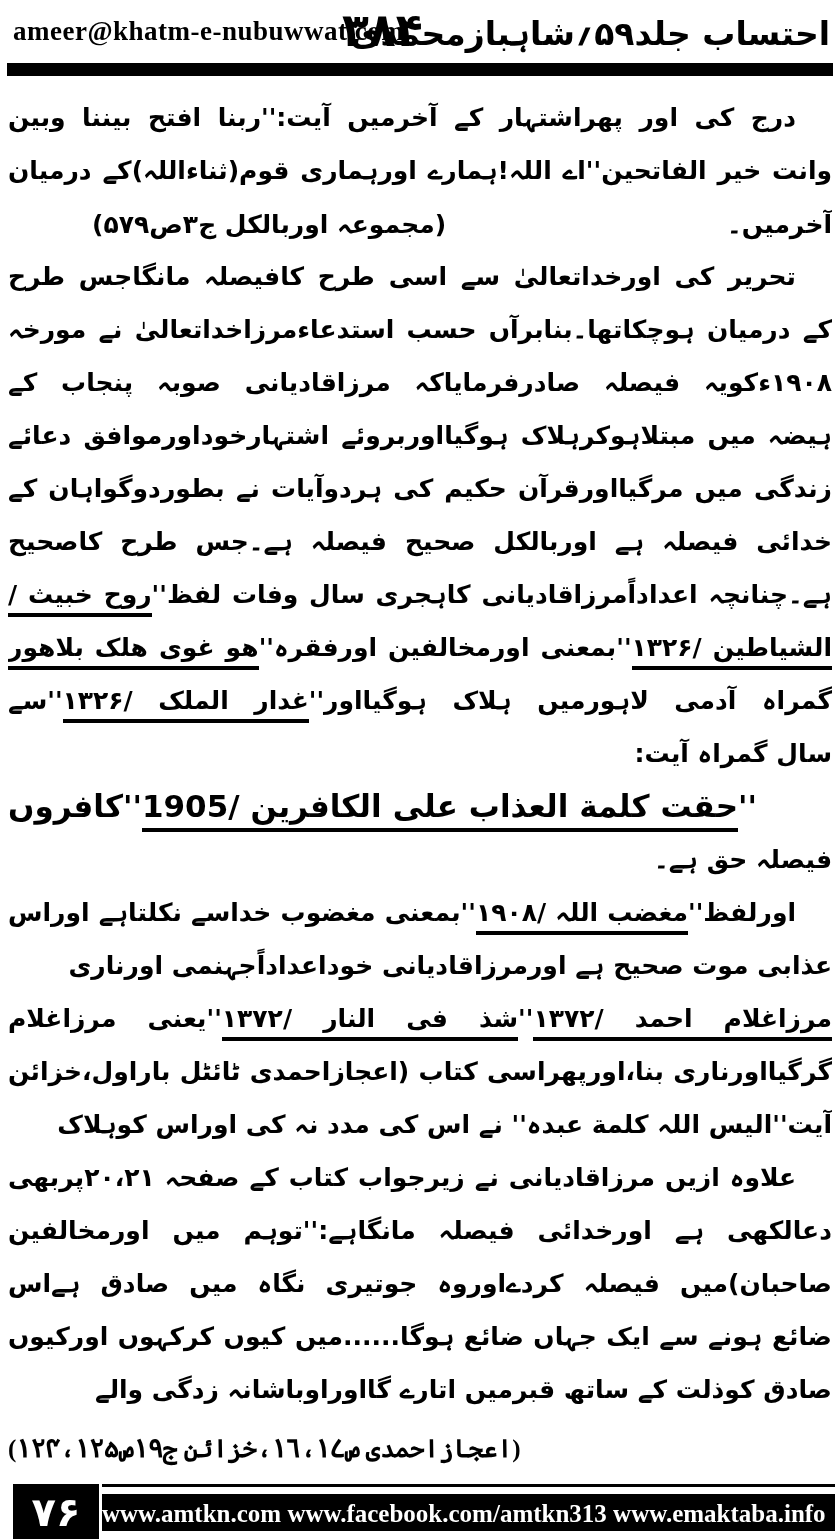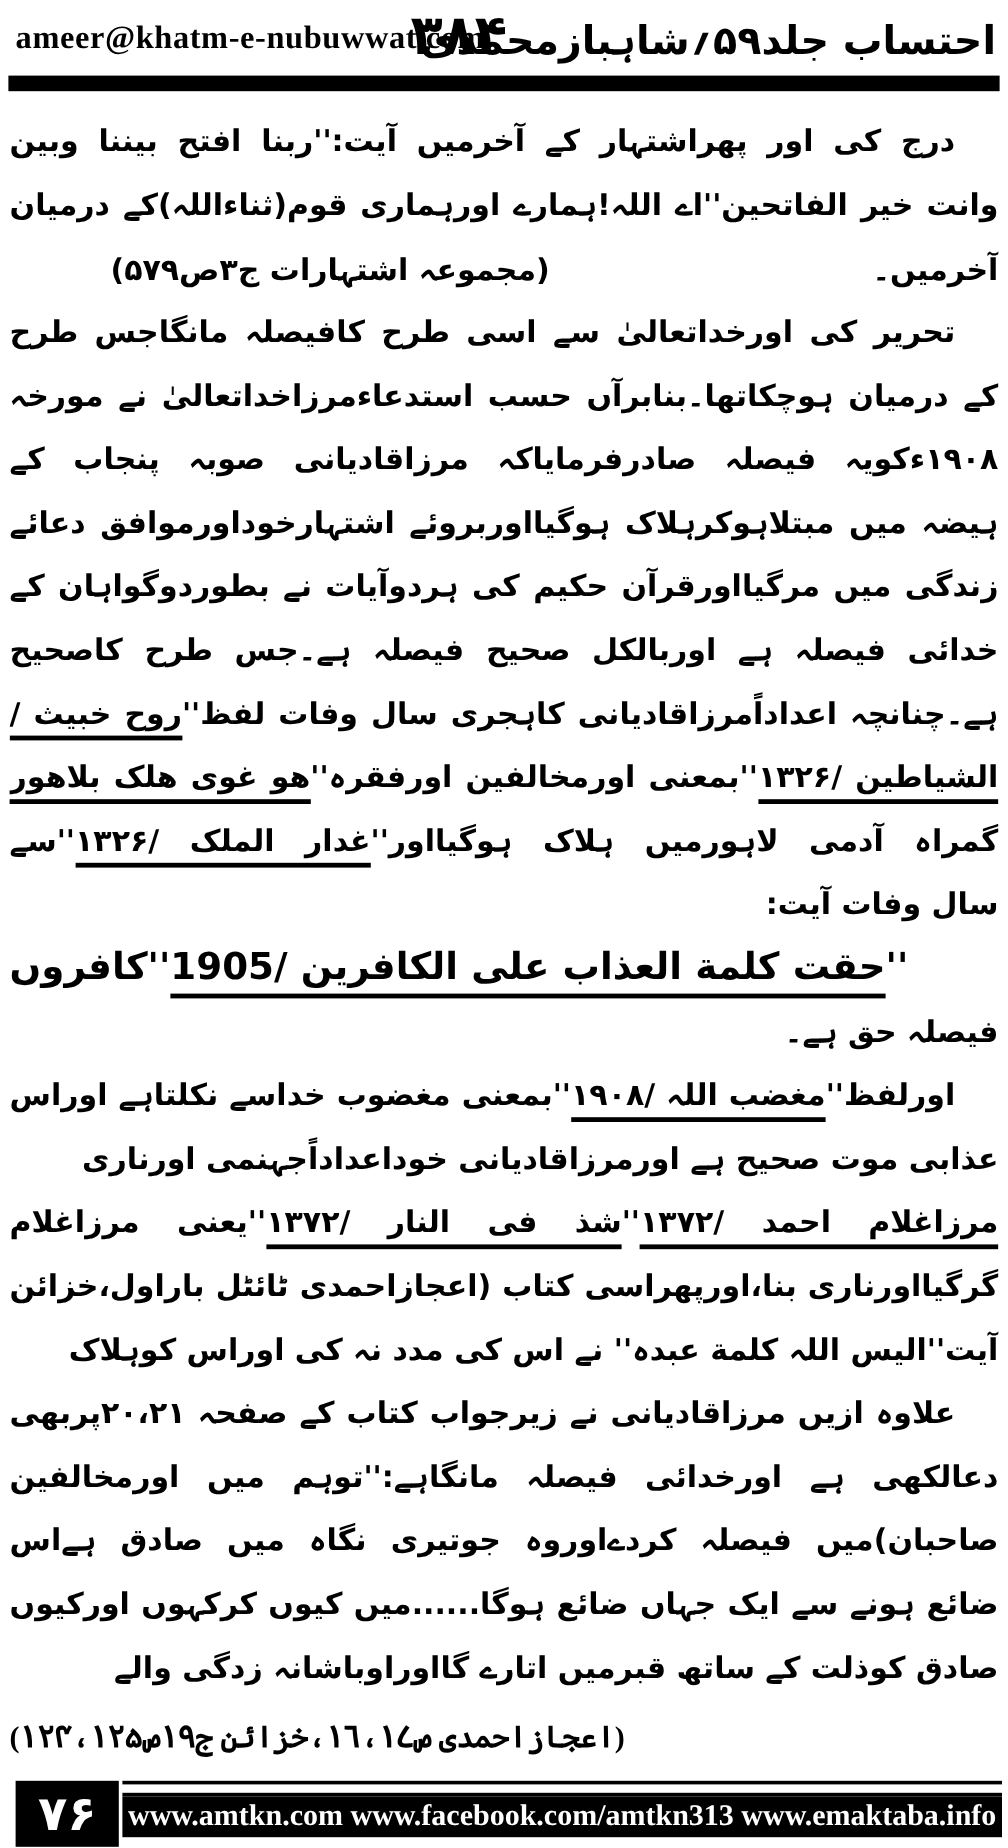--- a/index.html
+++ b/index.html
@@ -49,21 +49,21 @@
   .badge{
     width:86px;height:55px;background:#000;color:#fff;
     display:flex;align-items:center;justify-content:center;
     font-size:40px;font-weight:bold;direction:rtl;
   }
   .fright{flex:1;margin-left:3px;display:flex;flex-direction:column;}
   .dlines{height:13px;display:flex;flex-direction:column;justify-content:space-between;}
   .dline{height:3px;background:#000;}
   .urlbar{
     height:34px;background:#000;color:#fff;
-    text-align:center;line-height:34px;
+    line-height:34px;
     font-family:"Liberation Serif",serif;font-weight:bold;font-size:25px;
     white-space:nowrap;
   }
 </style>
 </head>
 <body>
 
 <div class="page">
 
   <div class="header">
@@ -72,32 +72,32 @@
     <span class="title">احتساب جلد۵۹؍شاہبازمحمدی</span>
   </div>
 
   <div class="rule"></div>
 
   <div class="bodytext">
       <div class="line j" style="padding-right: 36px;"><span class="seg">درج کی اور پھراشتہار کے آخرمیں آیت:''</span><span class="seg ar">ربنا افتح بیننا وبین قومنا بالحق</span></div>
       <div class="line j"><span class="seg ar">وانت خیر الفاتحین</span><span class="seg">''اے اللہ!ہمارے اورہماری قوم(ثناءاللہ)کے درمیان سچافیصلہ دینے</span></div>
       <div class="line split">
         <span class="seg">آخرمیں۔</span>
-        <span class="seg refseg">(مجموعہ اشتہارات ج۳ص۵۷۹)</span>
+        <span class="seg refseg">(مجموعہ اوربالکل ج۳ص۵۷۹)</span>
       </div>
       <div class="line j" style="padding-right: 36px;"><span class="seg">تحریر کی اورخداتعالیٰ سے اسی طرح کافیصلہ مانگاجس طرح کافیصلہ نوح اورقوم نوح</span></div>
       <div class="line j"><span class="seg">کے درمیان ہوچکاتھا۔بنابرآں حسب استدعاءمرزاخداتعالیٰ نے مورخہ ۱۳۲۶اھ مطابق ۲۶مئی</span></div>
       <div class="line j"><span class="seg">۱۹۰۸ءکویہ فیصلہ صادرفرمایاکہ مرزاقادیانی صوبہ پنجاب کے صدرمقام لاہورکے اندراچانک مرض</span></div>
       <div class="line j"><span class="seg">ہیضہ میں مبتلاہوکرہلاک ہوگیااوربروئے اشتہارخوداورموافق دعائے خودکاذب ٹھہرااورصادق کی</span></div>
       <div class="line j"><span class="seg">زندگی میں مرگیااورقرآن حکیم کی ہردوآیات نے بطوردوگواہان کے شہادت دے دی کہ یہی فیصلہ</span></div>
       <div class="line j"><span class="seg">خدائی فیصلہ ہے اوربالکل صحیح فیصلہ ہے۔جس طرح کاصحیح فیصلہ نوح اورقوم نوح کے درمیان ہوچکا</span></div>
       <div class="line j"><span class="seg">ہے۔چنانچہ اعداداًمرزاقادیانی کاہجری سال وفات لفظ''</span><span class="seg u ar">روح خبیث /۱۳۲۶</span></div>
       <div class="line j"><span class="seg u ar">الشیاطین /۱۳۲۶</span><span class="seg">''بمعنی اورمخالفین اورفقرہ''</span><span class="seg u ar">ھو غوی ھلک بلاھور /۱۳۲۶</span></div>
       <div class="line j"><span class="seg">گمراہ آدمی لاہورمیں ہلاک ہوگیااور''</span><span class="seg u ar">غدار الملک /۱۳۲۶</span><span class="seg">''سے برآمدہوتاہے اورعیسوی</span></div>
-      <div class="line r"><span class="seg">سال وفات آیت:</span></div>
+      <div class="line r"><span class="seg">سال گمراہ آیت:</span></div>
       <div class="line big" style="padding-right: 75px;"><span class="seg">''</span><span class="seg u ar">حقت کلمة العذاب علی الکافرین /1905</span><span class="seg">''کافروں پرعذاب کا</span></div>
       <div class="line r"><span class="seg">فیصلہ حق ہے۔</span></div>
       <div class="line j" style="padding-right: 36px;"><span class="seg">اورلفظ''</span><span class="seg u ar">مغضب اللہ /۱۹۰۸</span><span class="seg">''بمعنی مغضوب خداسے نکلتاہے اوراس کی ناری اور</span></div>
       <div class="line r"><span class="seg">عذابی موت صحیح ہے اورمرزاقادیانی خوداعداداًجہنمی اورناری بنتاہے۔</span></div>
       <div class="line j"><span class="seg u ar">مرزاغلام احمد /۱۳۷۲</span><span class="seg">''</span><span class="seg u ar">شذ فی النار /۱۳۷۲</span><span class="seg">''یعنی مرزاغلام احمدقادیانی آگ میں</span></div>
       <div class="line j"><span class="seg">گرگیااورناری بنا،اورپھراسی کتاب (اعجازاحمدی ٹائٹل باراول،خزائن ج۱۹ص۱۰۵)پر۱۸بارمکتوبہ</span></div>
       <div class="line r"><span class="seg">آیت''</span><span class="seg ar">الیس اللہ کلمة عبدہ</span><span class="seg">'' نے اس کی مدد نہ کی اوراس کوہلاک ہونے سے نہ روکا۔</span></div>
       <div class="line j" style="padding-right: 36px;"><span class="seg">علاوہ ازیں مرزاقادیانی نے زیرجواب کتاب کے صفحہ ۲۰،۲۱پربھی اسی قسم کی فیصلہ کن</span></div>
       <div class="line j"><span class="seg">دعالکھی ہے اورخدائی فیصلہ مانگاہے:''توہم میں اورمخالفین (ثناءاللہ ومحمدحسین وپیرمہرعلی شاہ</span></div>
       <div class="line j"><span class="seg">صاحبان)میں فیصلہ کردےاوروہ جوتیری نگاہ میں صادق ہےاس کوضائع مت کرکہ صادق کے</span></div>

